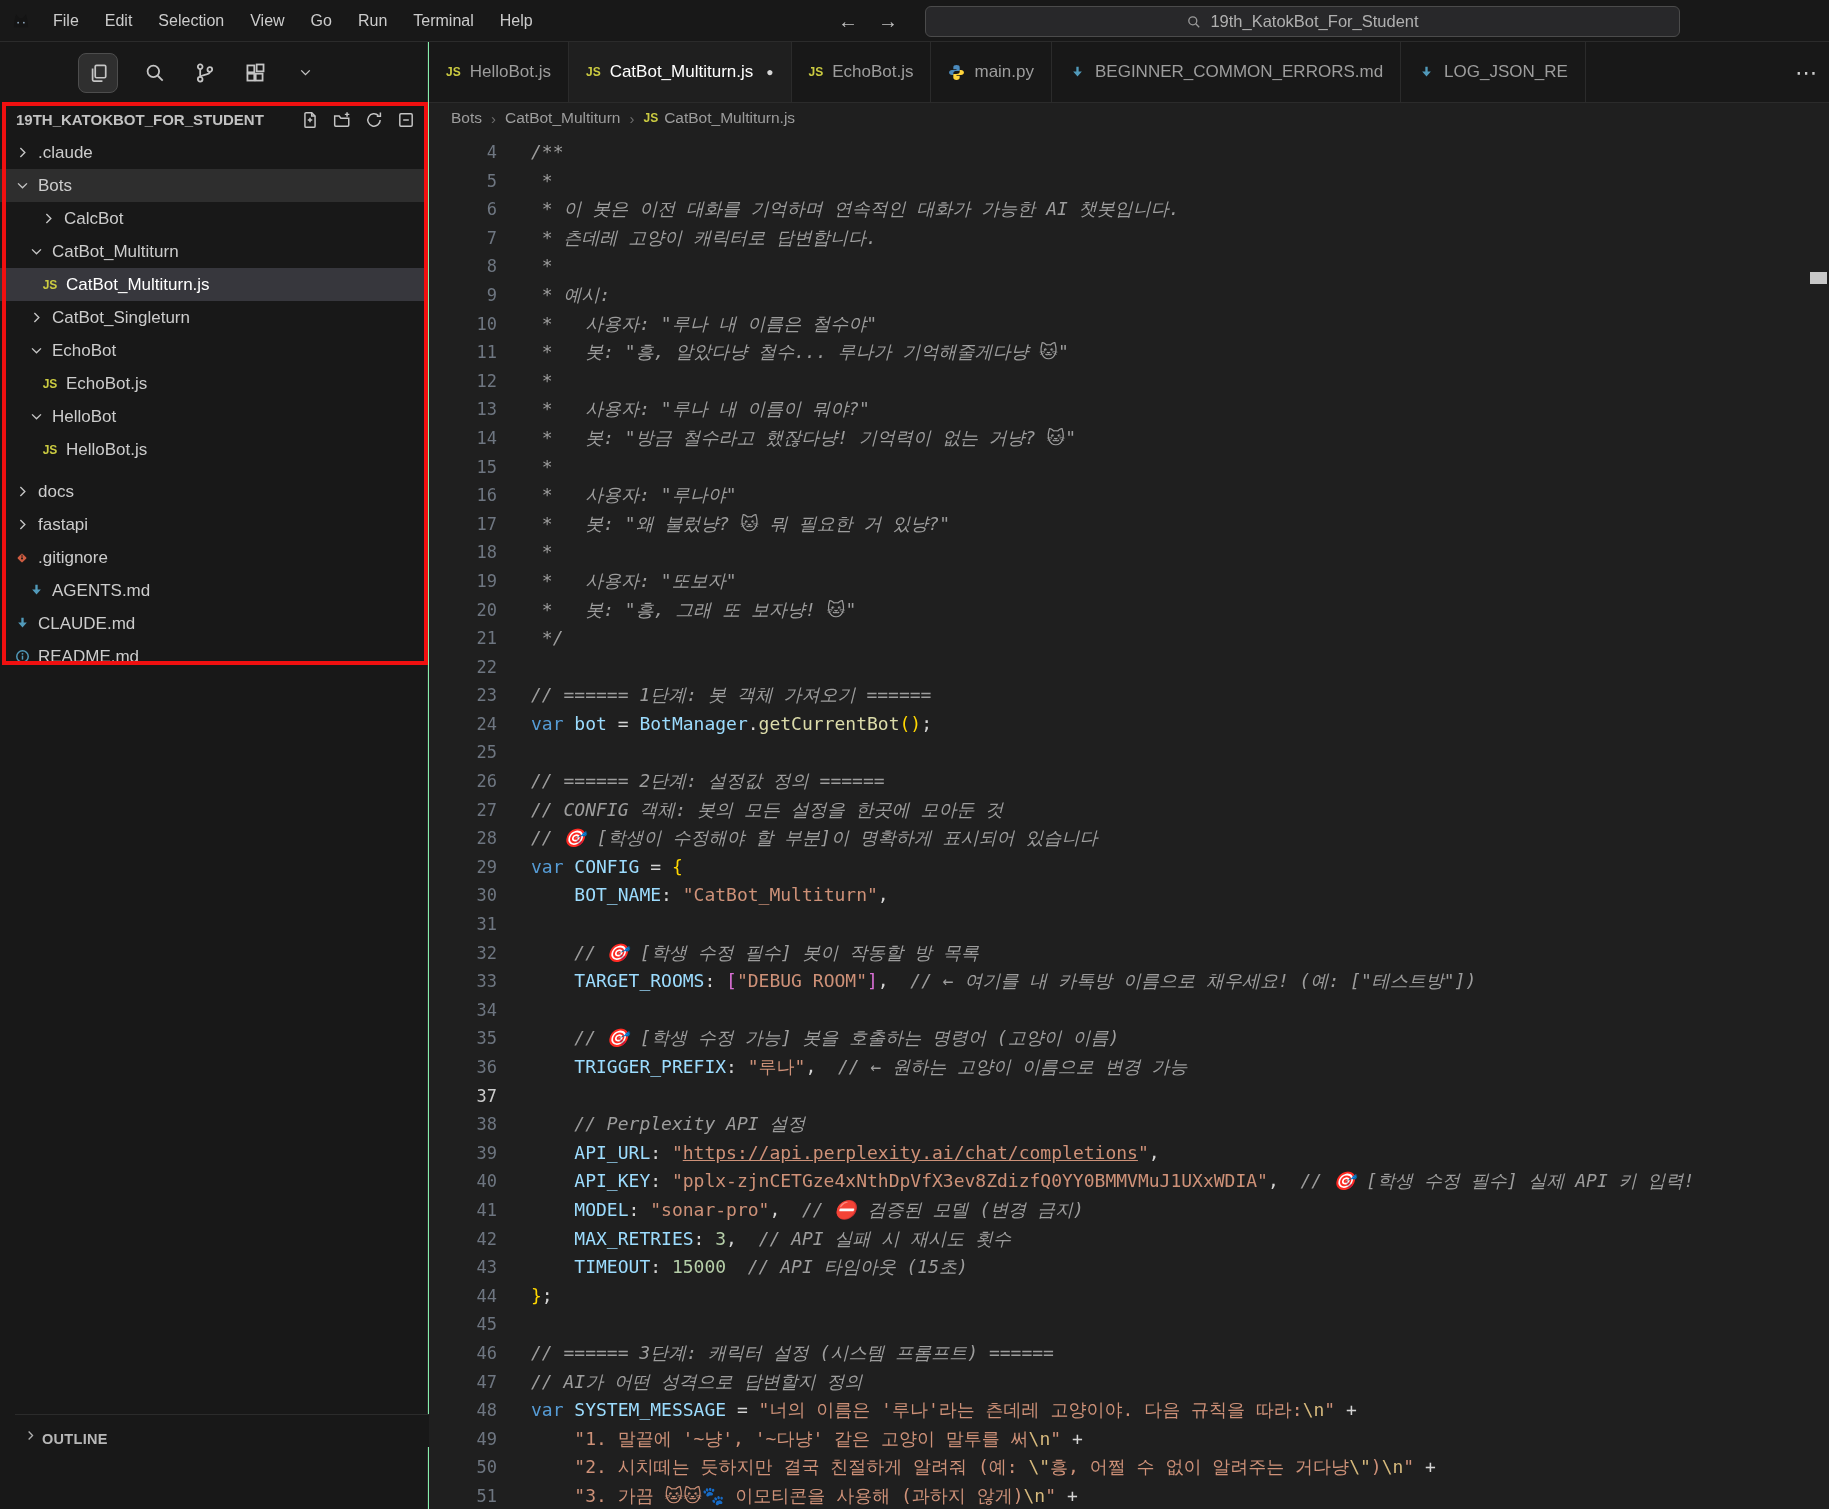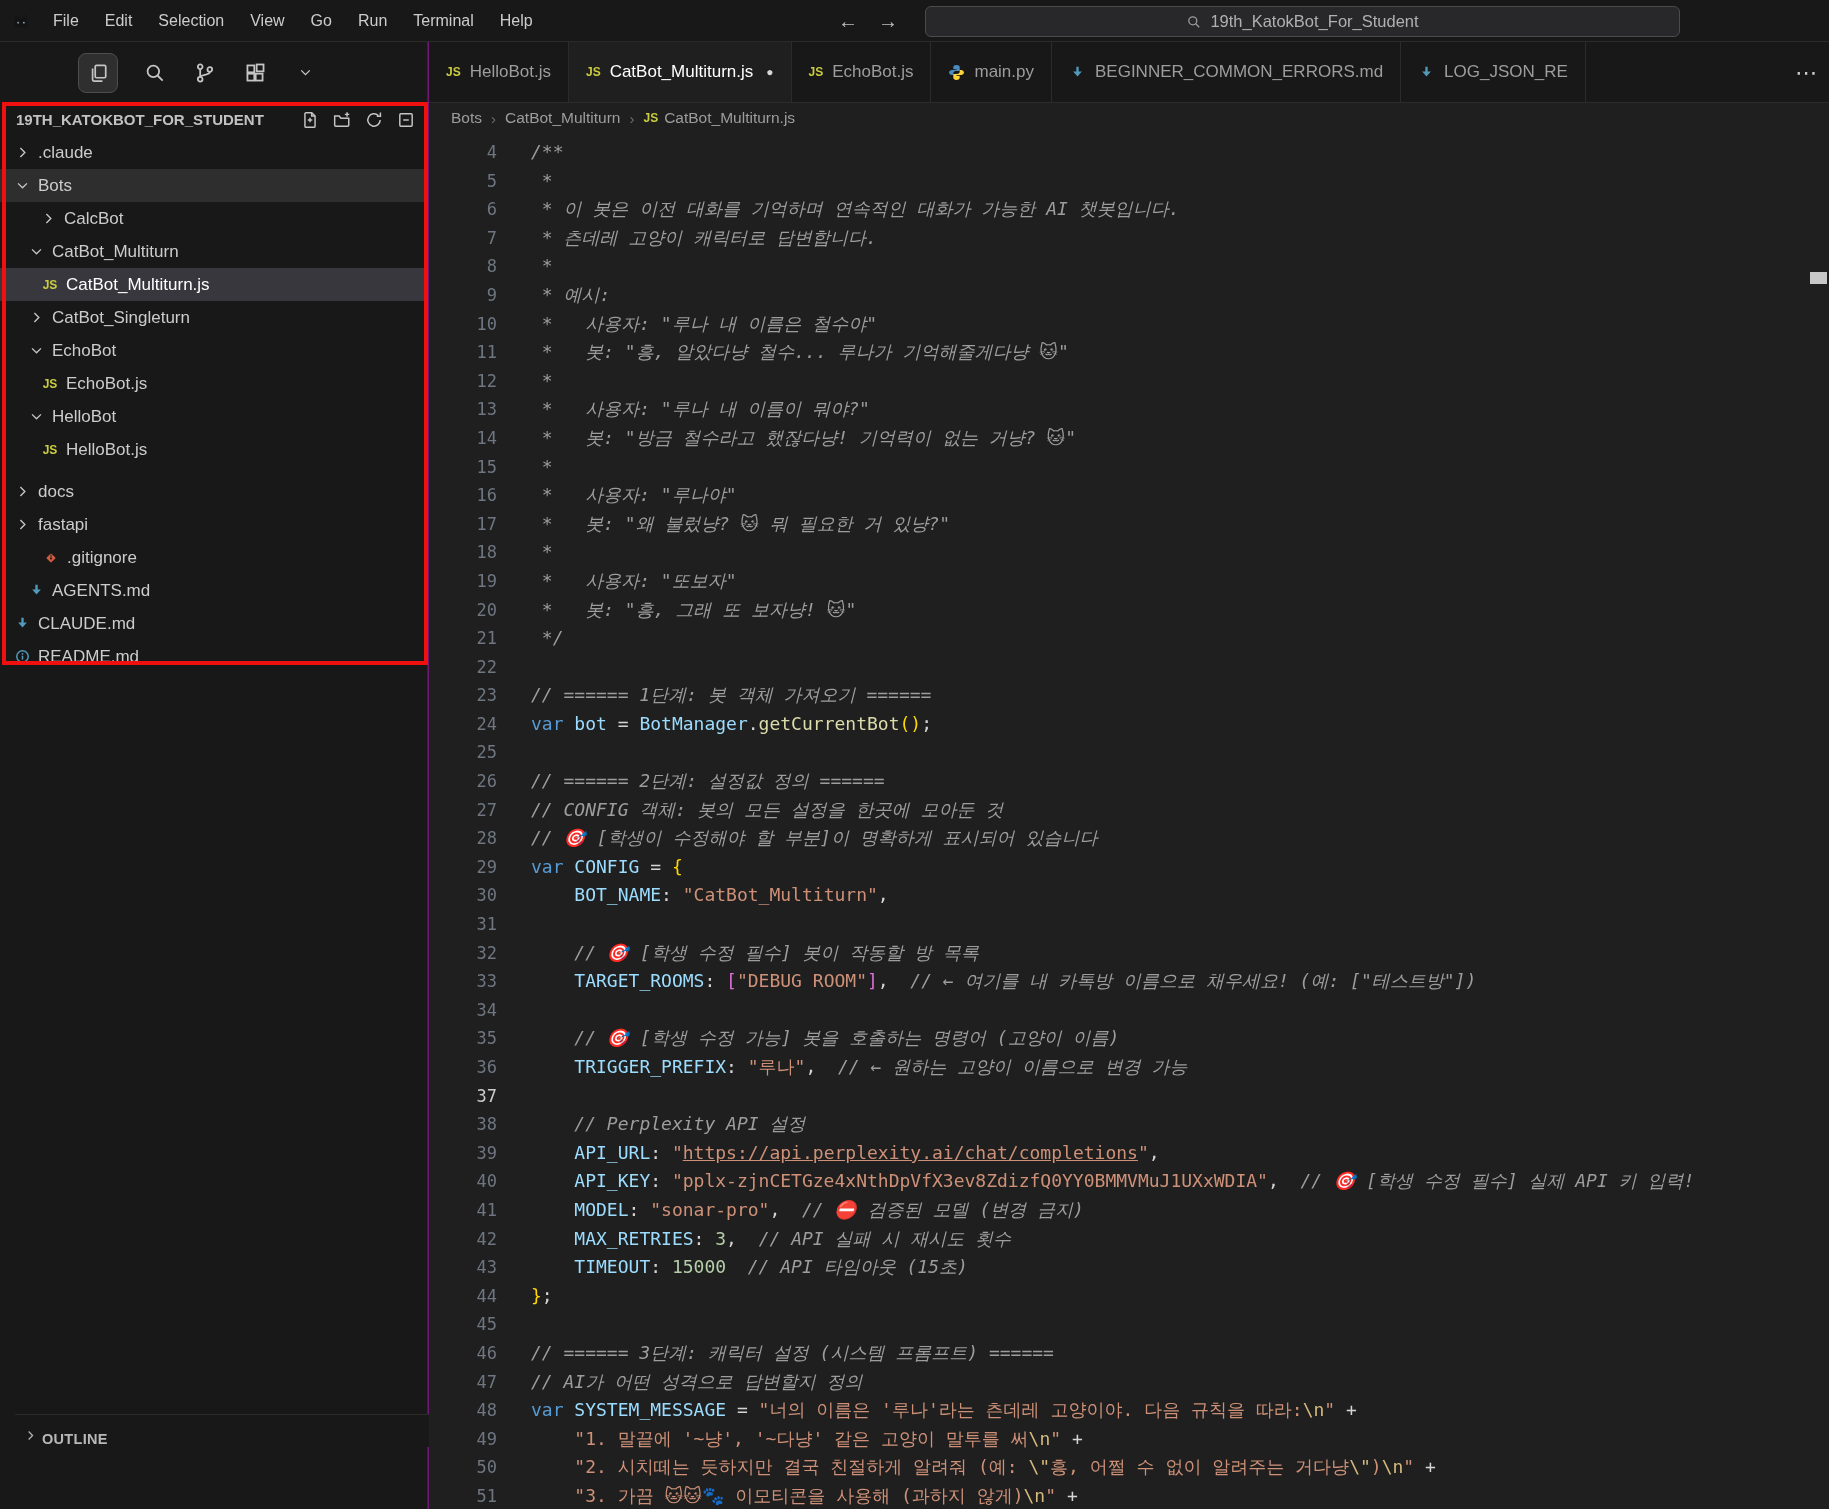--- a/index.html
+++ b/index.html
@@ -1,18 +1,18 @@
 <!DOCTYPE html>
 <html><head>
 <meta charset="utf-8">
 <style>
   * { box-sizing: border-box; }
   html,body { margin:0; padding:0; background:#101010; }
   body { font-family:"Liberation Sans","DejaVu Sans",sans-serif; color:#cccccc; }
-  .window { position:relative; width:1829px; height:1509px; background:#701a75; overflow:hidden; }
+  .window { position:relative; width:1829px; height:1509px; background:#86efac; overflow:hidden; }
 
   
   .titlebar { position:absolute; top:0; left:0; width:1829px; height:42px; background:#181818;
               border-bottom:1px solid #2b2b2b; display:flex; align-items:center; }
   .app-logo { width:26px; height:26px; margin-left:8px; display:flex; align-items:center; justify-content:center; }
   .menubar { display:flex; align-items:center; margin-left:6px; }
   .menu-item { padding:0 13px; font-size:16px; color:#cccccc; line-height:42px; cursor:default; }
   .nav-arrows { position:absolute; left:838px; top:0; height:42px; display:flex; align-items:center; gap:20px;
                 font-size:20px; color:#c0c0c0; }
   .nav-arrows span { cursor:default; }
@@ -267,21 +267,21 @@
           <span class="tree-label">docs</span>
         </div>
         <div class="tree-row" style="padding-left: 10px;">
           <span class="slot">
             <svg width="17" height="17" viewBox="0 0 16 16">
               <path d="M6 3.8l4.2 4.2L6 12.2" fill="none" stroke="#C5C5C5" stroke-width="1.3"></path>
             </svg>
           </span>
           <span class="tree-label">fastapi</span>
         </div>
-        <div class="tree-row" style="padding-left: 10px; margin-left: 29px;">
+        <div class="tree-row" style="padding-left: 10px;">
           <span class="slot">
             <svg width="16" height="16" viewBox="0 0 16 16">
               <rect x="4.6" y="4.6" width="6.8" height="6.8" rx="1" transform="rotate(45 8 8)" fill="#CE5C41"></rect>
               <circle cx="8" cy="8.6" r="1" fill="#181818"></circle>
               <path d="M8 4.6v3" stroke="#181818" stroke-width="0.9"></path>
             </svg>
           </span>
           <span class="tree-label">.gitignore</span>
         </div>
         <div class="tree-row" style="padding-left: 24px;">

